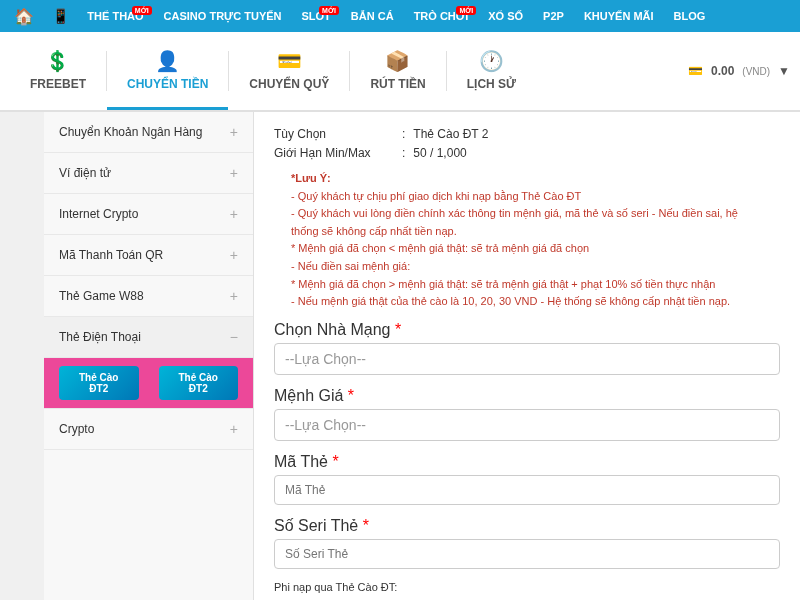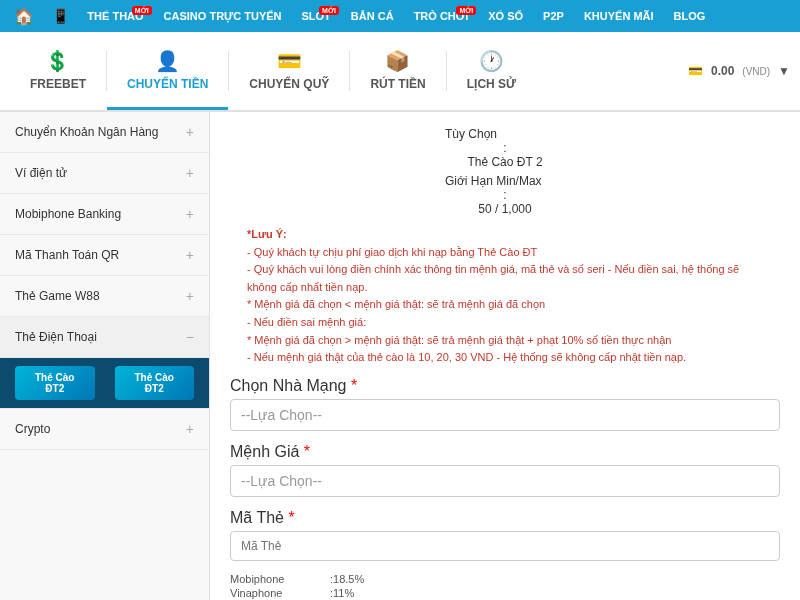--- a/index.html
+++ b/index.html
@@ -86,20 +86,21 @@
       align-items: center;
       gap: 8px;
       font-size: 12px;
       color: #555;
     }
 
     
     .main-layout {
       display: flex;
       height: calc(600px - 32px - 80px);
+      padding-left: 44px;
     }
 
     
     .sidebar {
       width: 210px;
       background: #f8f8f8;
       border-right: 1px solid #e0e0e0;
       overflow-y: auto;
       flex-shrink: 0;
     }
@@ -121,21 +122,21 @@
       background: #f0f0f0;
     }
     .sidebar-item .minus-icon {
       color: #aaa;
       font-size: 14px;
     }
     .card-buttons {
       display: flex;
       gap: 20px;
       padding: 8px 15px;
-      background: #0c4a6e;
+      background: #ec4899;
       border-bottom: 1px solid #e8e8e8;
     }
     .card-btn {
       background: linear-gradient(135deg, #00b4d8, #0077b6);
       color: white;
       border: none;
       border-radius: 4px;
       padding: 6px 10px;
       font-size: 10px;
       cursor: pointer;
@@ -147,21 +148,20 @@
       flex: 1;
       padding: 15px 20px;
       overflow-y: auto;
       background: white;
     }
     .info-row {
       display: flex;
       align-items: center;
       margin-bottom: 5px;
       font-size: 12px;
-      flex-direction: column;
     }
     .info-label {
       width: 120px;
       color: #333;
     }
     .info-sep {
       margin: 0 8px;
       color: #333;
     }
     .info-value {
@@ -316,21 +316,21 @@
   <div class="sidebar">
     <div class="sidebar-item">
       <span>Chuyển Khoản Ngân Hàng</span>
       <span class="plus-icon">+</span>
     </div>
     <div class="sidebar-item">
       <span>Ví điện tử</span>
       <span class="plus-icon">+</span>
     </div>
     <div class="sidebar-item">
-      <span>Mobiphone Banking</span>
+      <span>Internet Crypto</span>
       <span class="plus-icon">+</span>
     </div>
     <div class="sidebar-item">
       <span>Mã Thanh Toán QR</span>
       <span class="plus-icon">+</span>
     </div>
     <div class="sidebar-item">
       <span>Thẻ Game W88</span>
       <span class="plus-icon">+</span>
     </div>
@@ -401,22 +401,30 @@
     </div>
 
     <div class="form-group">
       <label class="form-label">
         <span>Mã Thẻ</span>
         <span class="required">*</span>
       </label>
       <input class="form-input" type="text" placeholder="Mã Thẻ" style="">
     </div>
 
+    <div class="form-group">
+      <label class="form-label">
+        <span>Số Seri Thẻ</span>
+        <span class="required">*</span>
+      </label>
+      <input class="form-input" type="text" placeholder="Số Seri Thẻ" style="">
+    </div>
 
     <div class="fee-section">
+      <div class="fee-title">Phi nạp qua Thẻ Cào ĐT:</div>
       <div class="fee-row">
         <span class="fee-name">Mobiphone</span>
         <span class="fee-sep">:</span>
         <span class="fee-val">18.5%</span>
       </div>
       <div class="fee-row">
         <span class="fee-name">Vinaphone</span>
         <span class="fee-sep">:</span>
         <span class="fee-val">11%</span>
       </div>

